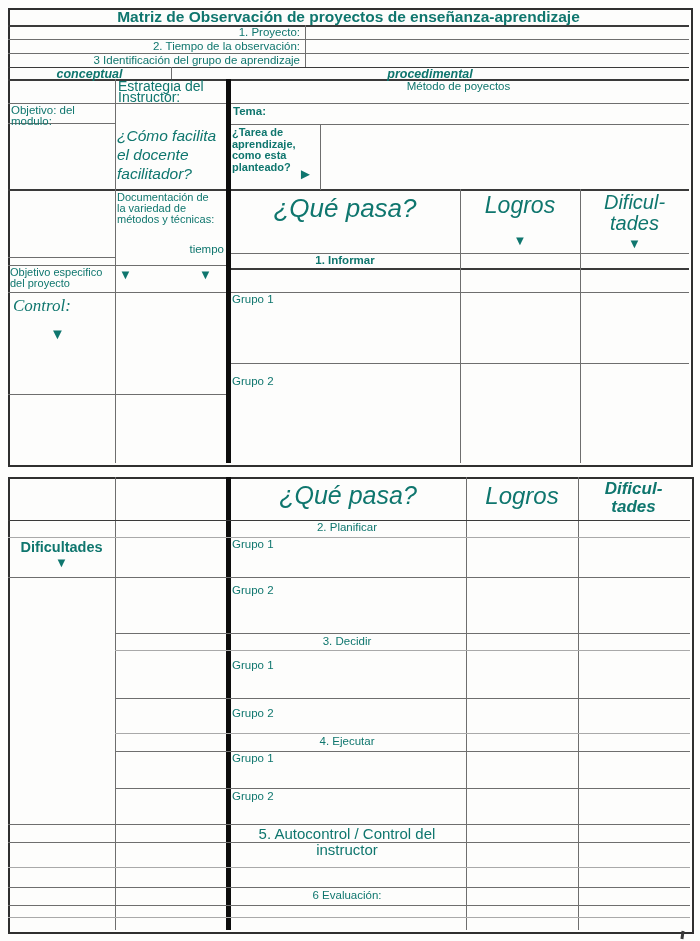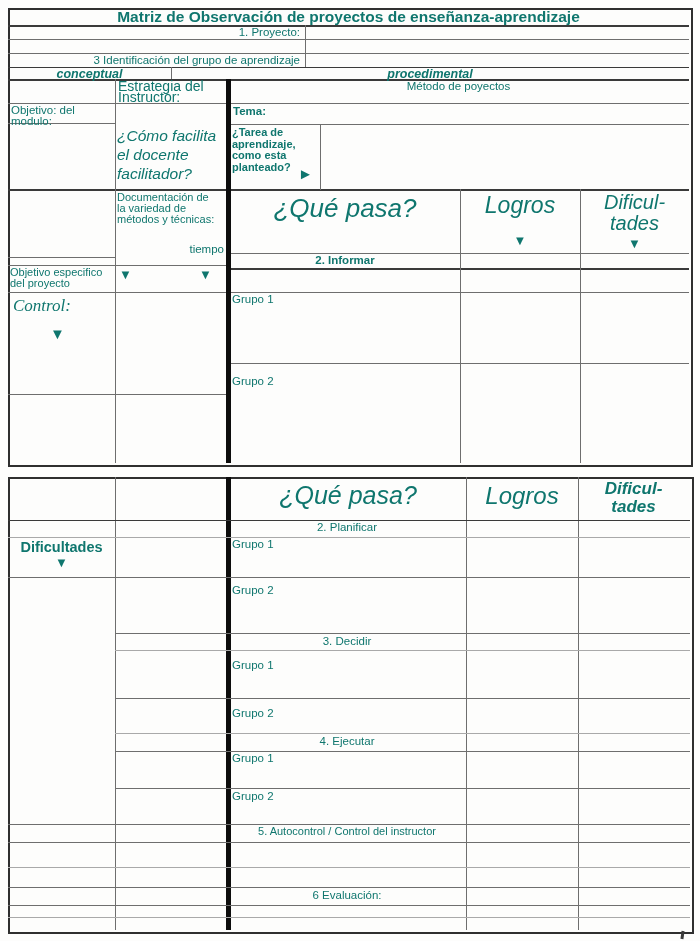--- a/index.html
+++ b/index.html
@@ -46,20 +46,21 @@
   <div class="ln" style="left:171px;top:67px;width:1px;height:12px;"></div>
   <div class="ln" style="left:115px;top:79px;width:1px;height:384px;"></div>
   <div class="thick" style="left:226px;top:79px;width:5px;height:384px;"></div>
   <div class="ln" style="left:320px;top:124px;width:1px;height:66px;"></div>
   <div class="ln" style="left:460px;top:189px;width:1px;height:274px;"></div>
   <div class="ln" style="left:580px;top:189px;width:1px;height:274px;"></div>
 
   <div class="t b c" style="left:8px;top:9px;width:681px;font-size:15.5px;">Matriz de Observación de proyectos de enseñanza-aprendizaje</div>
 
   <div class="t r" style="left:8px;top:26px;width:292px;font-size:11.5px;">1. Proyecto:</div>
+  <div class="t r" style="left:8px;top:40px;width:292px;font-size:11.5px;">2. Tiempo de la observación:</div>
   <div class="t r" style="left:8px;top:54px;width:292px;font-size:11.5px;">3 Identificación del grupo de aprendizaje</div>
   <div style="position:absolute;left:306px;top:25px;width:382px;height:42px;"></div>
 
   <div class="t b i c" style="left:8px;top:68px;width:163px;font-size:12.5px;">conceptual</div>
   <div class="t b i c" style="left:171px;top:68px;width:518px;font-size:12.5px;">procedimental</div>
 
   <div class="t pre" style="left:118px;top:81px;font-size:14px;line-height:11px;">Estrategia del
 Instructor:</div>
   <div class="t c" style="left:228px;top:80px;width:461px;font-size:11.5px;">Método de poyectos</div>
 
@@ -82,21 +83,21 @@
 métodos y técnicas:</div>
   <div class="t r" style="left:118px;top:243px;width:106px;font-size:11.5px;">tiempo</div>
 
   <div class="t i c" style="left:230px;top:194px;width:230px;font-size:26px;">¿Qué  pasa?</div>
   <div class="t i c" style="left:460px;top:193px;width:120px;font-size:23px;">Logros</div>
   <div class="t c" style="left:460px;top:234px;width:120px;font-size:13px;">▼</div>
   <div class="t i c pre" style="left:580px;top:192px;width:109px;font-size:20px;line-height:21px;">Dificul-
 tades</div>
   <div class="t c" style="left:580px;top:237px;width:109px;font-size:13px;">▼</div>
 
-  <div class="t b c" style="left:230px;top:254px;width:230px;font-size:11.5px;">2. Informar</div>
+  <div class="t b c" style="left:230px;top:254px;width:230px;font-size:11.5px;">1. Informar</div>
 
   <div class="t pre" style="left:10px;top:267px;font-size:11px;line-height:10.8px;">Objetivo especifico
 del proyecto</div>
   <div class="t" style="left:119px;top:268px;font-size:13px;">▼</div>
   <div class="t" style="left:199px;top:268px;font-size:13px;">▼</div>
 
   <div class="t i serif" style="left:13px;top:297px;font-size:17px;">Control:</div>
   <div class="t" style="left:50px;top:326px;font-size:15px;">▼</div>
 
   <div class="t" style="left:232px;top:293px;font-size:11.5px;">Grupo 1</div>
@@ -139,18 +140,18 @@
   <div class="t" style="left:232px;top:584px;font-size:11.5px;">Grupo 2</div>
 
   <div class="t c" style="left:228px;top:635px;width:238px;font-size:11.5px;">3. Decidir</div>
   <div class="t" style="left:232px;top:659px;font-size:11.5px;">Grupo 1</div>
   <div class="t" style="left:232px;top:707px;font-size:11.5px;">Grupo 2</div>
 
   <div class="t c" style="left:228px;top:735px;width:238px;font-size:11.5px;">4. Ejecutar</div>
   <div class="t" style="left:232px;top:752px;font-size:11.5px;">Grupo 1</div>
   <div class="t" style="left:232px;top:790px;font-size:11.5px;">Grupo 2</div>
 
-  <div class="t c" style="left:228px;top:826px;width:238px;font-size:11px;">5. Autocontrol / Control del instructor</div>
+  <div class="t c" style="left:228px;top:826px;width:238px;font-size:15px;">5. Autocontrol / Control del instructor</div>
   <div class="t c" style="left:228px;top:889px;width:238px;font-size:11.5px;">6 Evaluación:</div>
 
   <div style="position:absolute;left:681px;top:931px;width:3px;height:8px;background:#3a3a3a;transform:rotate(8deg);"></div>
 
 </div>
 
 </body></html>

